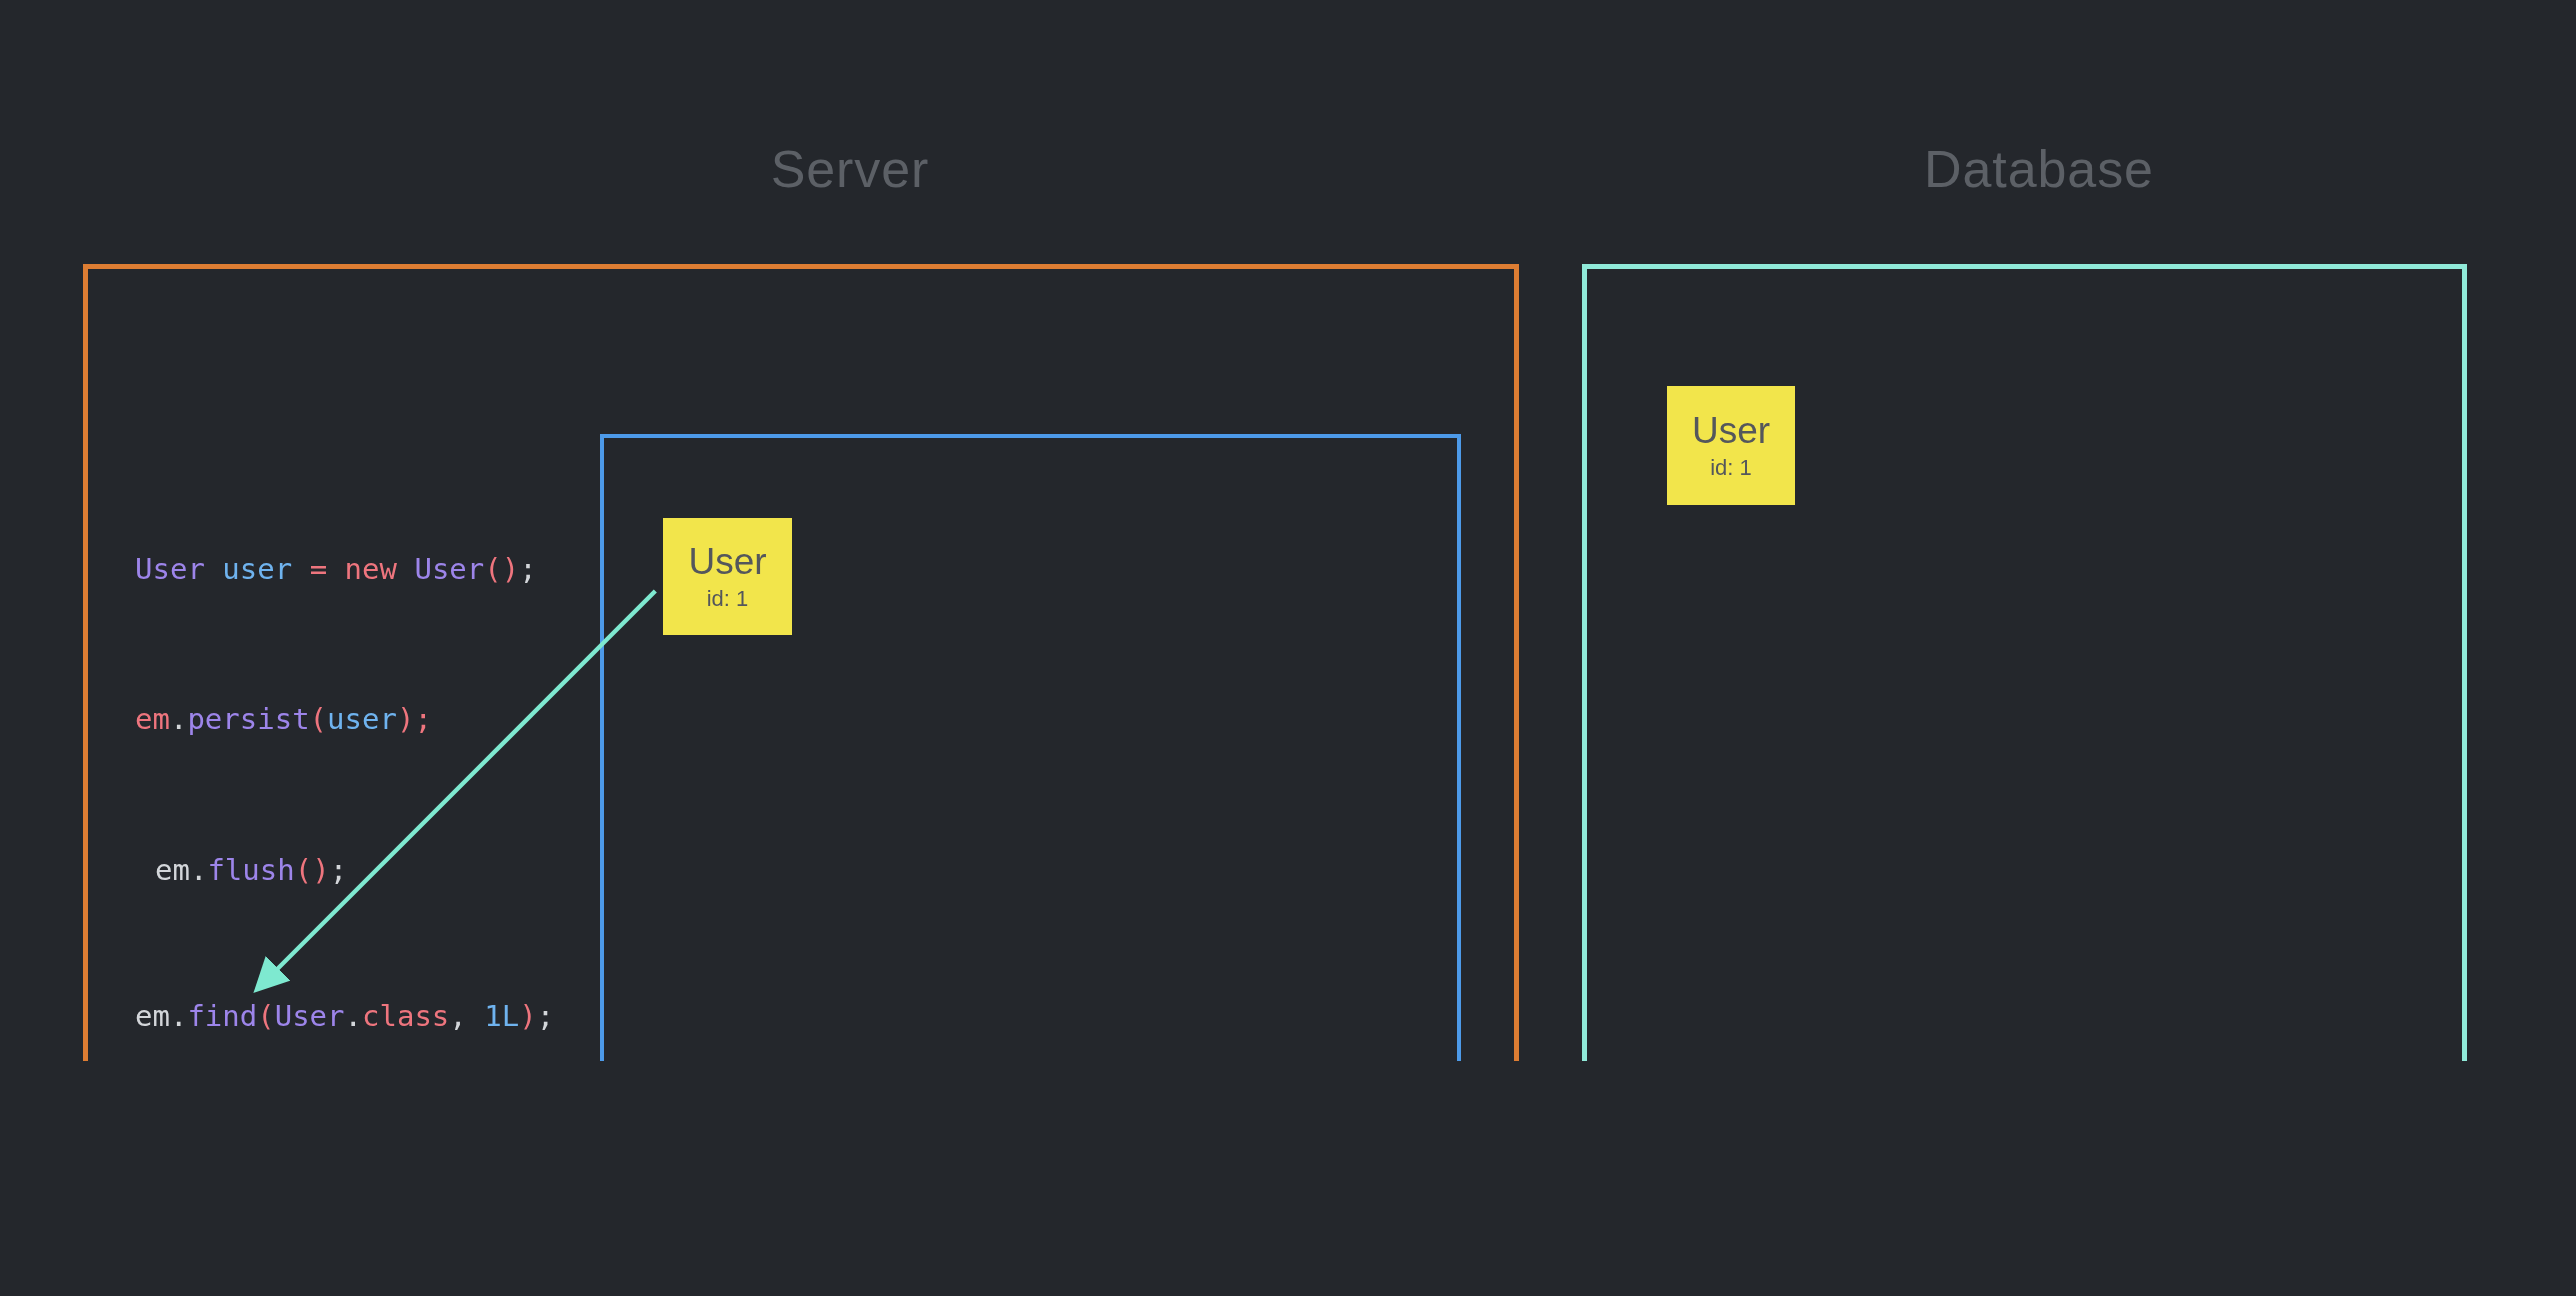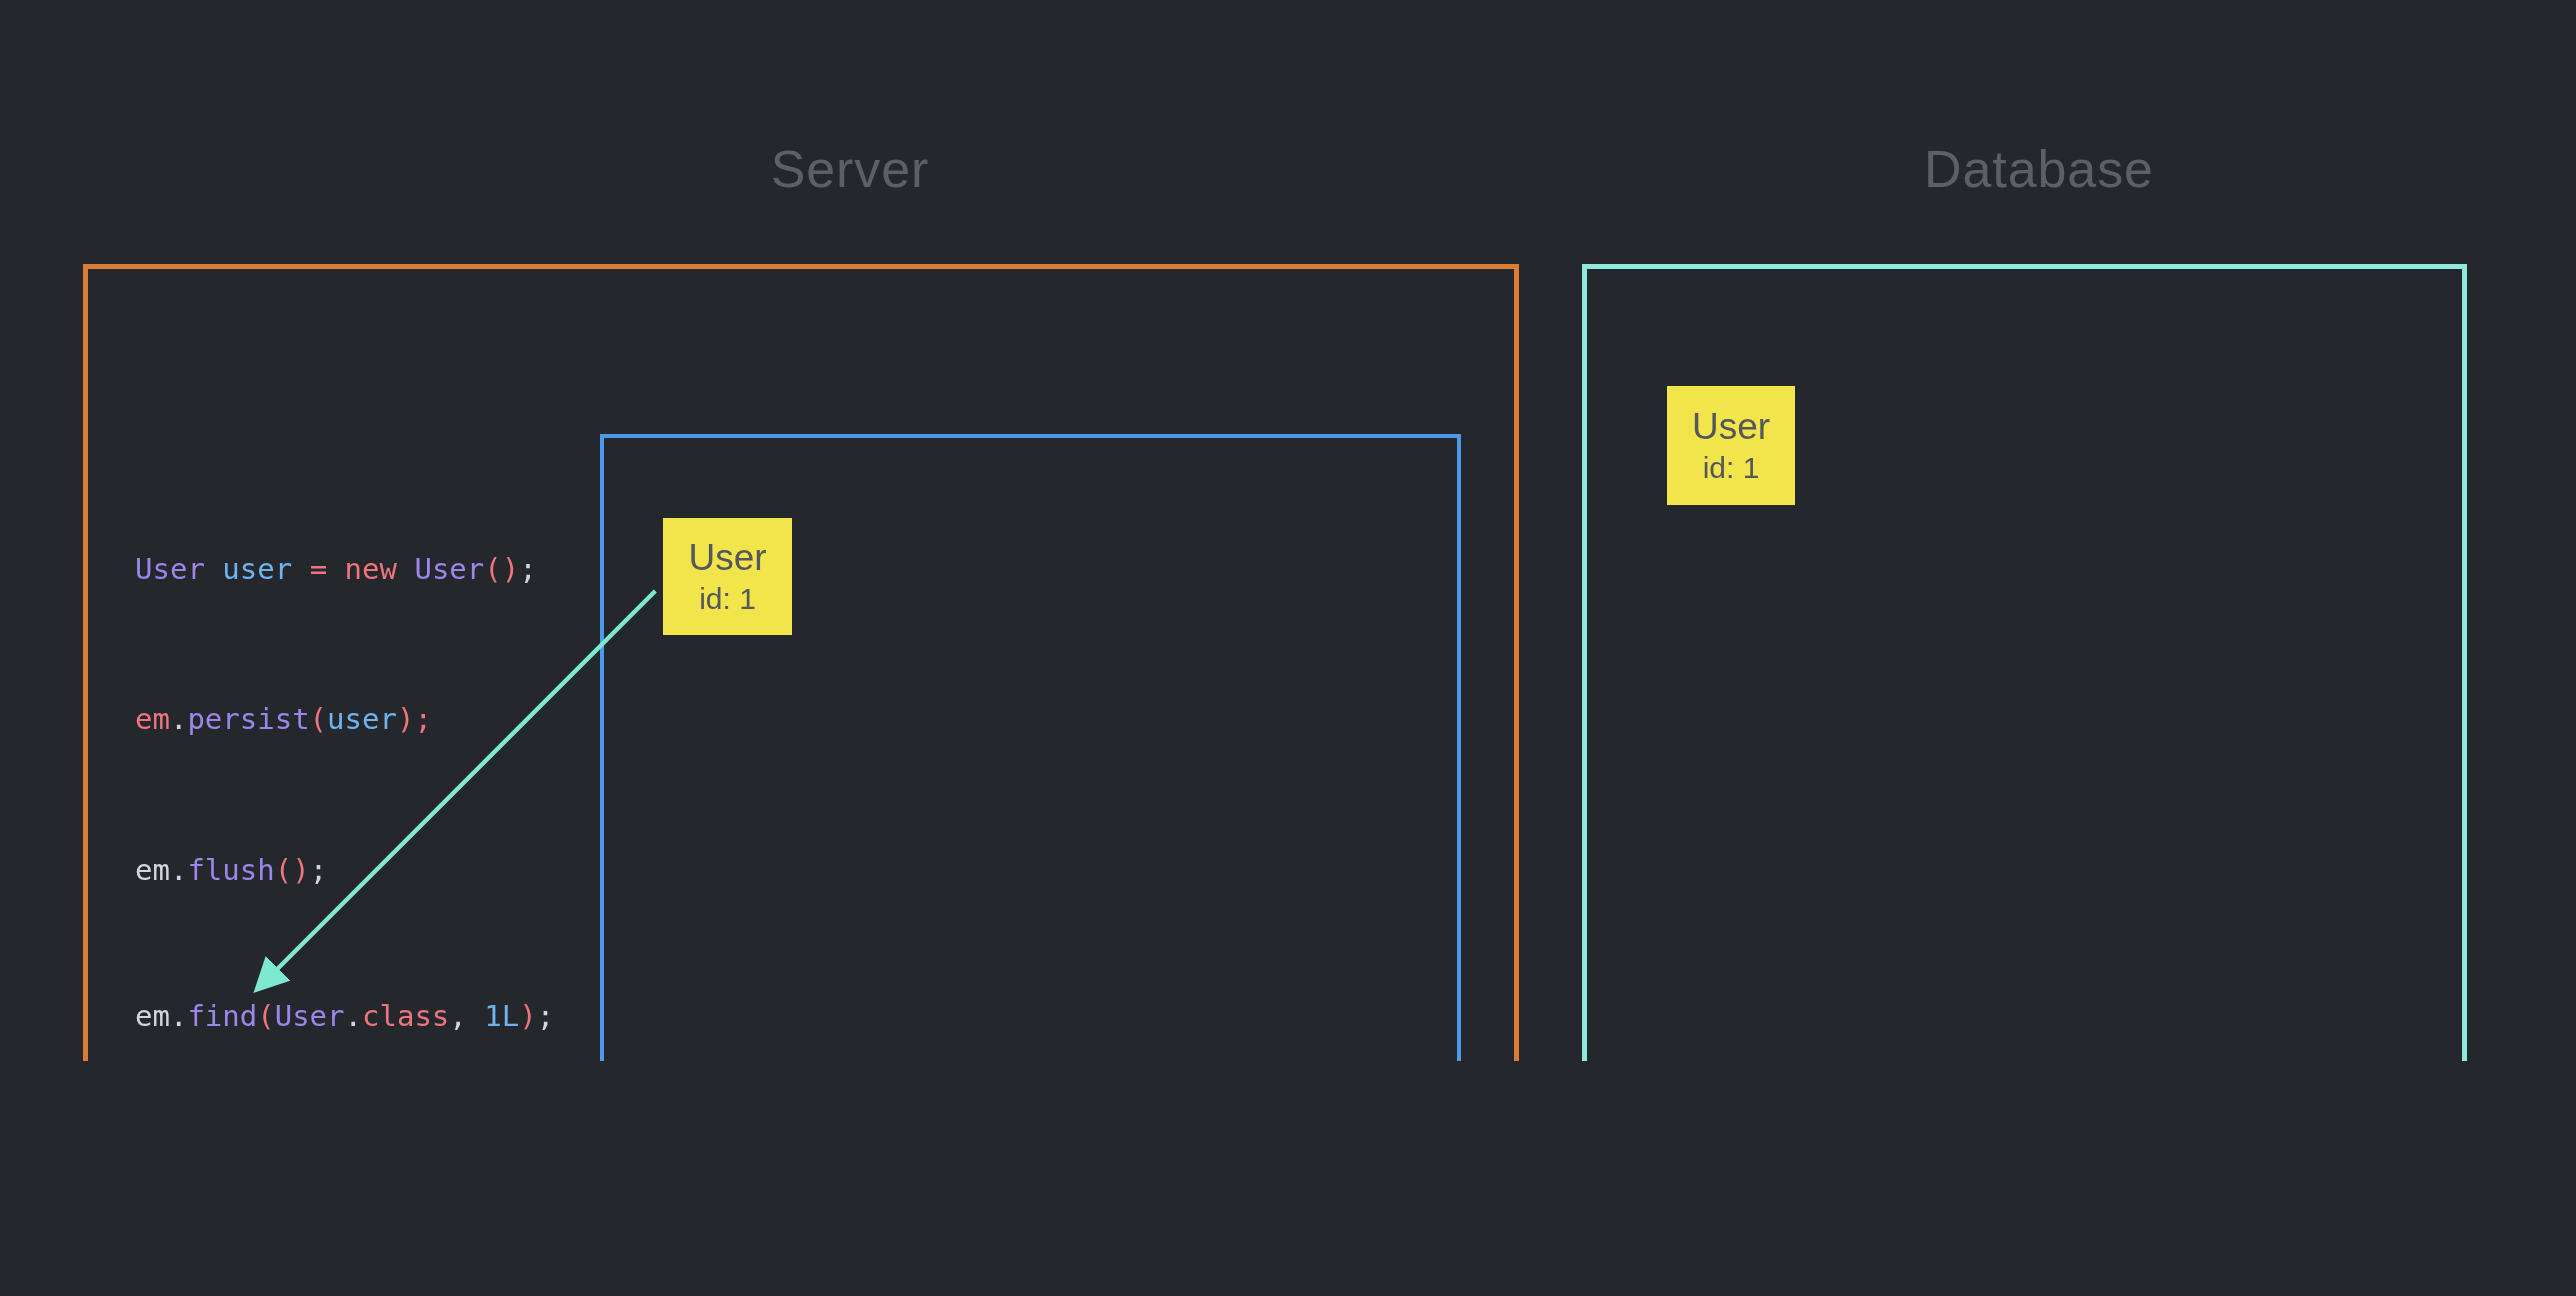--- a/index.html
+++ b/index.html
@@ -42,21 +42,21 @@
     align-items: center;
     justify-content: center;
     gap: 5.2px;
   }
   .entity-card .card-title {
     font-size: 37px;
     color: var(--card-text, #54575c);
     line-height: 1.05;
   }
   .entity-card .card-field {
-    font-size: 30px;
+    font-size: 22px;
     color: var(--card-text, #54575c);
     line-height: 1.05;
   }
 
   .code-line {
     position: absolute;
     left: 135px;
     font-family: "DejaVu Sans Mono", "Liberation Mono", monospace;
     font-size: 29px;
     line-height: 37px;
@@ -83,21 +83,21 @@
   <div class="zone-title" style="left:2025px; top:139px;margin-left:14px;">Database</div>
 
   <div class="box server" style="left:83px; top:264px; width:1436px; height:919px;"></div>
 
   <div class="box database" style="left:1582px; top:264px; width:885px; height:919px;"></div>
 
   <div class="box persistence" style="left:600px; top:434px; width:861px; height:714px;"></div>
 
   <div class="code-line" style="top:551px;"><span style="color: rgb(157, 133, 234);">User</span><span style="color: rgb(211, 214, 218);"> </span><span style="color: rgb(111, 179, 239);">user</span><span style="color: rgb(211, 214, 218);"> </span><span style="color: rgb(238, 117, 126);">=</span><span style="color: rgb(211, 214, 218);"> </span><span style="color: rgb(238, 117, 126);">new</span><span style="color: rgb(211, 214, 218);"> </span><span style="color: rgb(157, 133, 234);">User</span><span style="color: rgb(238, 117, 126);">(</span><span style="color: rgb(238, 117, 126);">)</span><span style="color: rgb(211, 214, 218);">;</span></div>
   <div class="code-line" style="top:701px;"><span style="color: rgb(238, 117, 126);">em</span><span style="color: rgb(211, 214, 218);">.</span><span style="color: rgb(157, 133, 234);">persist</span><span style="color: rgb(238, 117, 126);">(</span><span style="color: rgb(111, 179, 239);">user</span><span style="color: rgb(238, 117, 126);">)</span><span style="color: rgb(238, 117, 126);">;</span></div>
-  <div class="code-line" style="top:852px;"><span style="color: rgb(211, 214, 218);">em</span><span style="color: rgb(211, 214, 218);">.</span><span style="color: rgb(157, 133, 234);">flush</span><span style="color: rgb(238, 117, 126);">(</span><span style="color: rgb(238, 117, 126);">)</span><span style="color: rgb(211, 214, 218);">;</span></div>
+  <div class="code-line" style="top:852px;margin-left:20px;"><span style="color: rgb(211, 214, 218);">em</span><span style="color: rgb(211, 214, 218);">.</span><span style="color: rgb(157, 133, 234);">flush</span><span style="color: rgb(238, 117, 126);">(</span><span style="color: rgb(238, 117, 126);">)</span><span style="color: rgb(211, 214, 218);">;</span></div>
   <div class="code-line" style="top:998px;"><span style="color: rgb(211, 214, 218);">em</span><span style="color: rgb(211, 214, 218);">.</span><span style="color: rgb(157, 133, 234);">find</span><span style="color: rgb(238, 117, 126);">(</span><span style="color: rgb(157, 133, 234);">User</span><span style="color: rgb(211, 214, 218);">.</span><span style="color: rgb(238, 117, 126);">class</span><span style="color: rgb(211, 214, 218);">,</span><span style="color: rgb(211, 214, 218);"> </span><span style="color: rgb(111, 179, 239);">1L</span><span style="color: rgb(238, 117, 126);">)</span><span style="color: rgb(211, 214, 218);">;</span></div>
 
   <div class="entity-card" style="left:663px; top:518px; width:129px; height:117px;">
     <div class="card-title">User</div>
     <div class="card-field">id: 1</div>
   </div>
 
   <div class="entity-card" style="left:1667px; top:386px; width:128px; height:119px;">
     <div class="card-title">User</div>
     <div class="card-field">id: 1</div>

